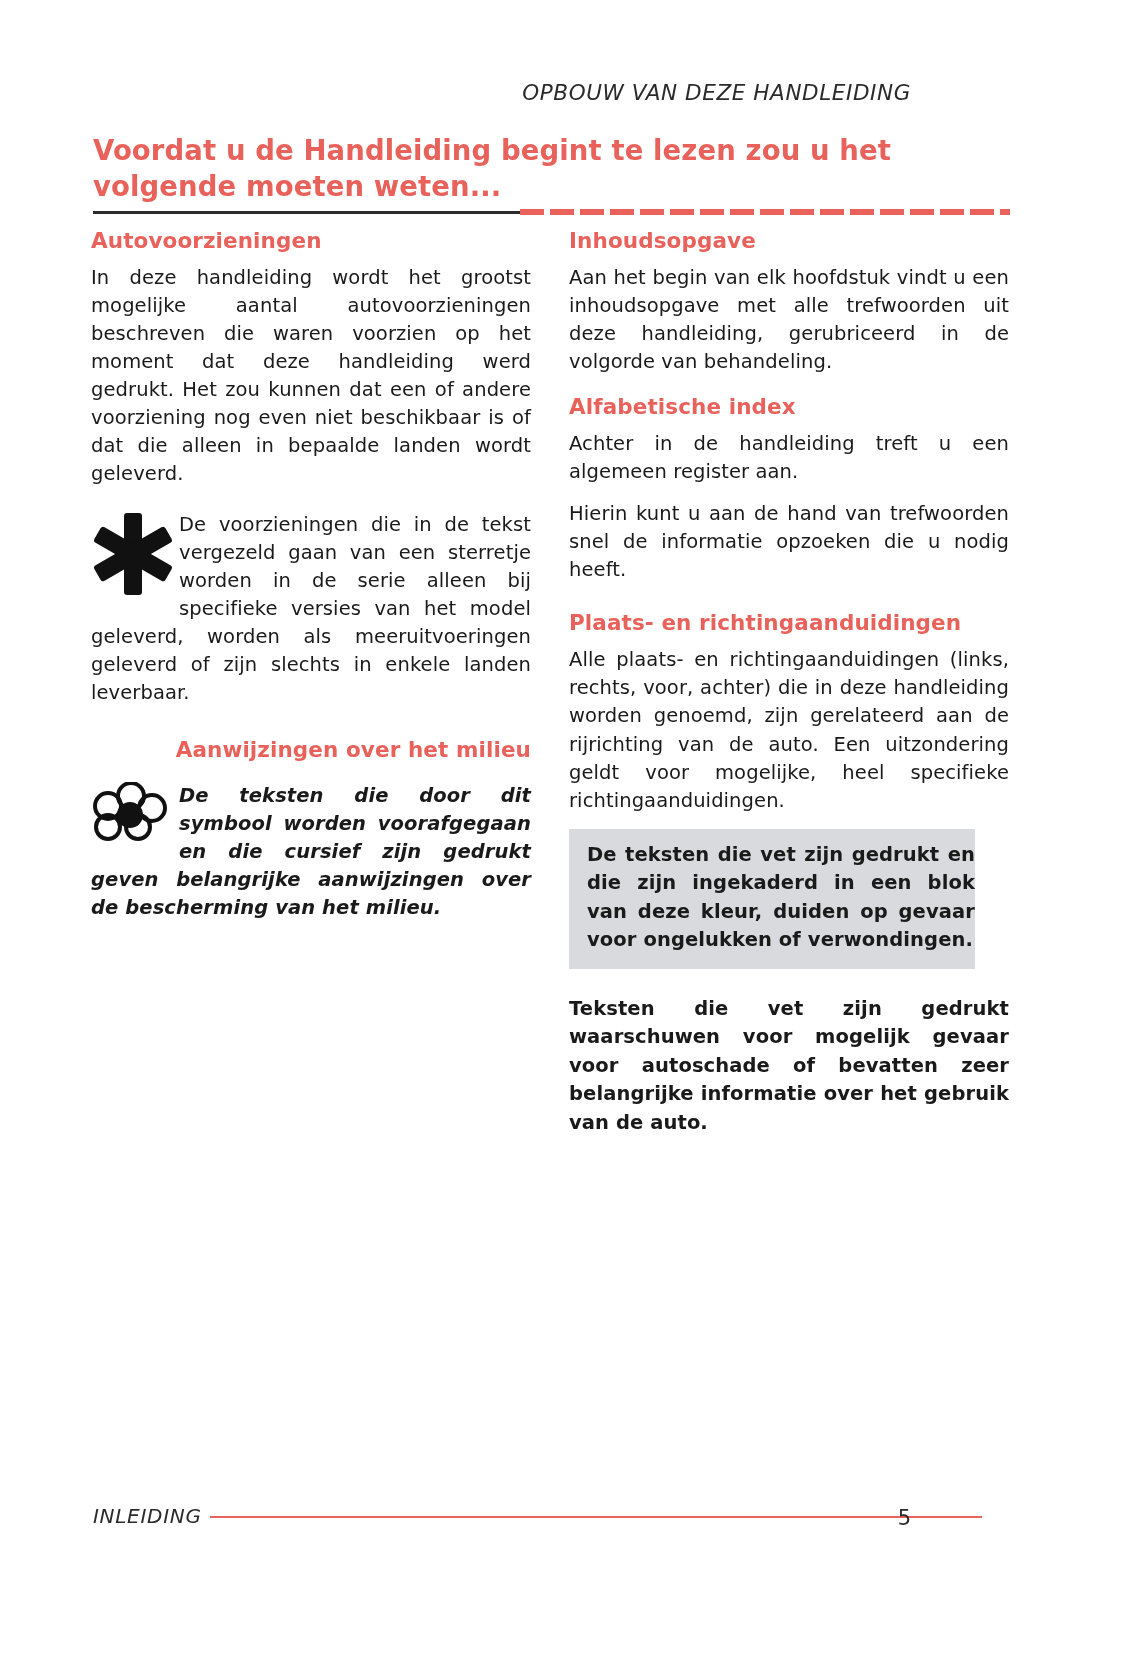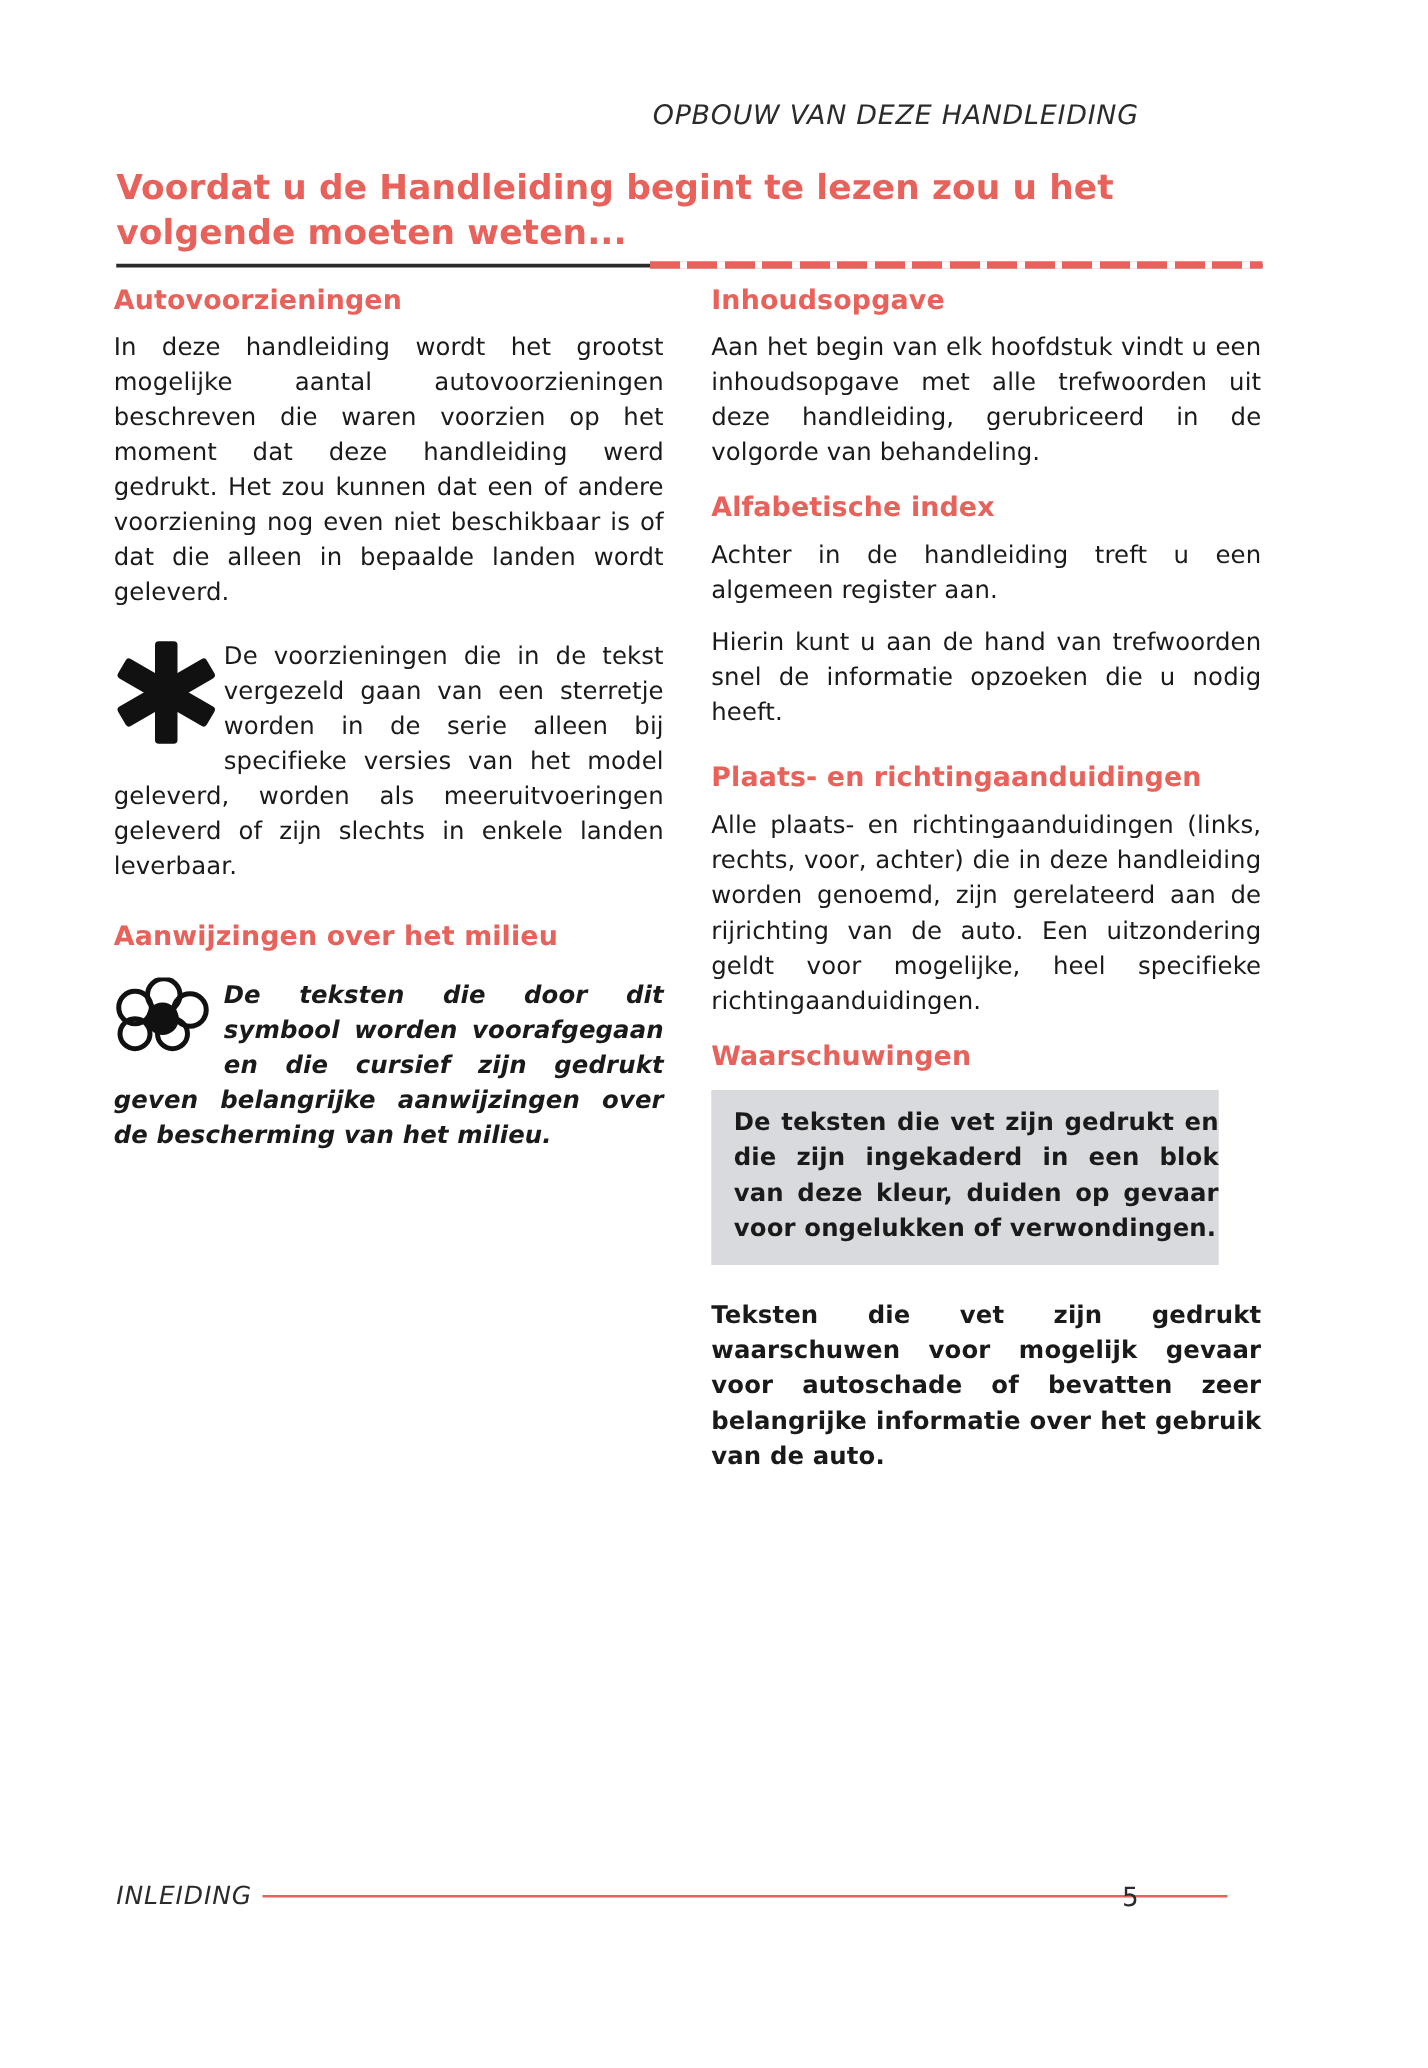--- a/index.html
+++ b/index.html
@@ -88,21 +88,21 @@
   .col-right { left: 569px; }
 
   h2.section {
     color: #e8615a;
     font-size: 21.5px;
     font-weight: bold;
     margin: 0 0 9px 0;
     line-height: 1.25;
     letter-spacing: 0.1px;
   }
-  h2.section.spaced { margin-top: 30px; }
+  h2.section.spaced { margin-top: 30px; text-align: right; }
 
   p.body {
     margin: 0 0 14px 0;
     font-size: 19.5px;
     line-height: 1.44;
     text-align: justify;
     color: #1a1a1a;
     letter-spacing: 0.1px;
   }
 
@@ -242,21 +242,20 @@
     <h2 class="section">Inhoudsopgave</h2>
     <p class="body">Aan het begin van elk hoofdstuk vindt u een inhoudsopgave met alle trefwoorden uit deze handleiding, gerubriceerd in de volgorde van behandeling.</p>
 
     <h2 class="section" style="margin-top:18px;">Alfabetische index</h2>
     <p class="body">Achter in de handleiding treft u een algemeen register aan.</p>
     <p class="body">Hierin kunt u aan de hand van trefwoorden snel de informatie opzoeken die u nodig heeft.</p>
 
     <h2 class="section" style="margin-top:26px;">Plaats- en richtingaanduidingen</h2>
     <p class="body">Alle plaats- en richtingaanduidingen (links, rechts, voor, achter) die in deze handleiding worden genoemd, zijn gerelateerd aan de rijrichting van de auto. Een uitzondering geldt voor mogelijke, heel specifieke richtingaanduidingen.</p>
 
-    <h2 class="section" style="margin-top:18px;">Waarschuwingen</h2>
 
     <div class="warn-box">
       <p>De teksten die vet zijn gedrukt en die zijn ingekaderd in een blok van deze kleur, duiden op gevaar voor ongelukken of verwondingen.</p>
     </div>
 
     <p class="bold-note">Teksten die vet zijn gedrukt waarschuwen voor mogelijk gevaar voor autoschade of bevatten zeer belangrijke informatie over het gebruik van de auto.</p>
 
   </div>
 
   <div class="footer-label">INLEIDING</div>

